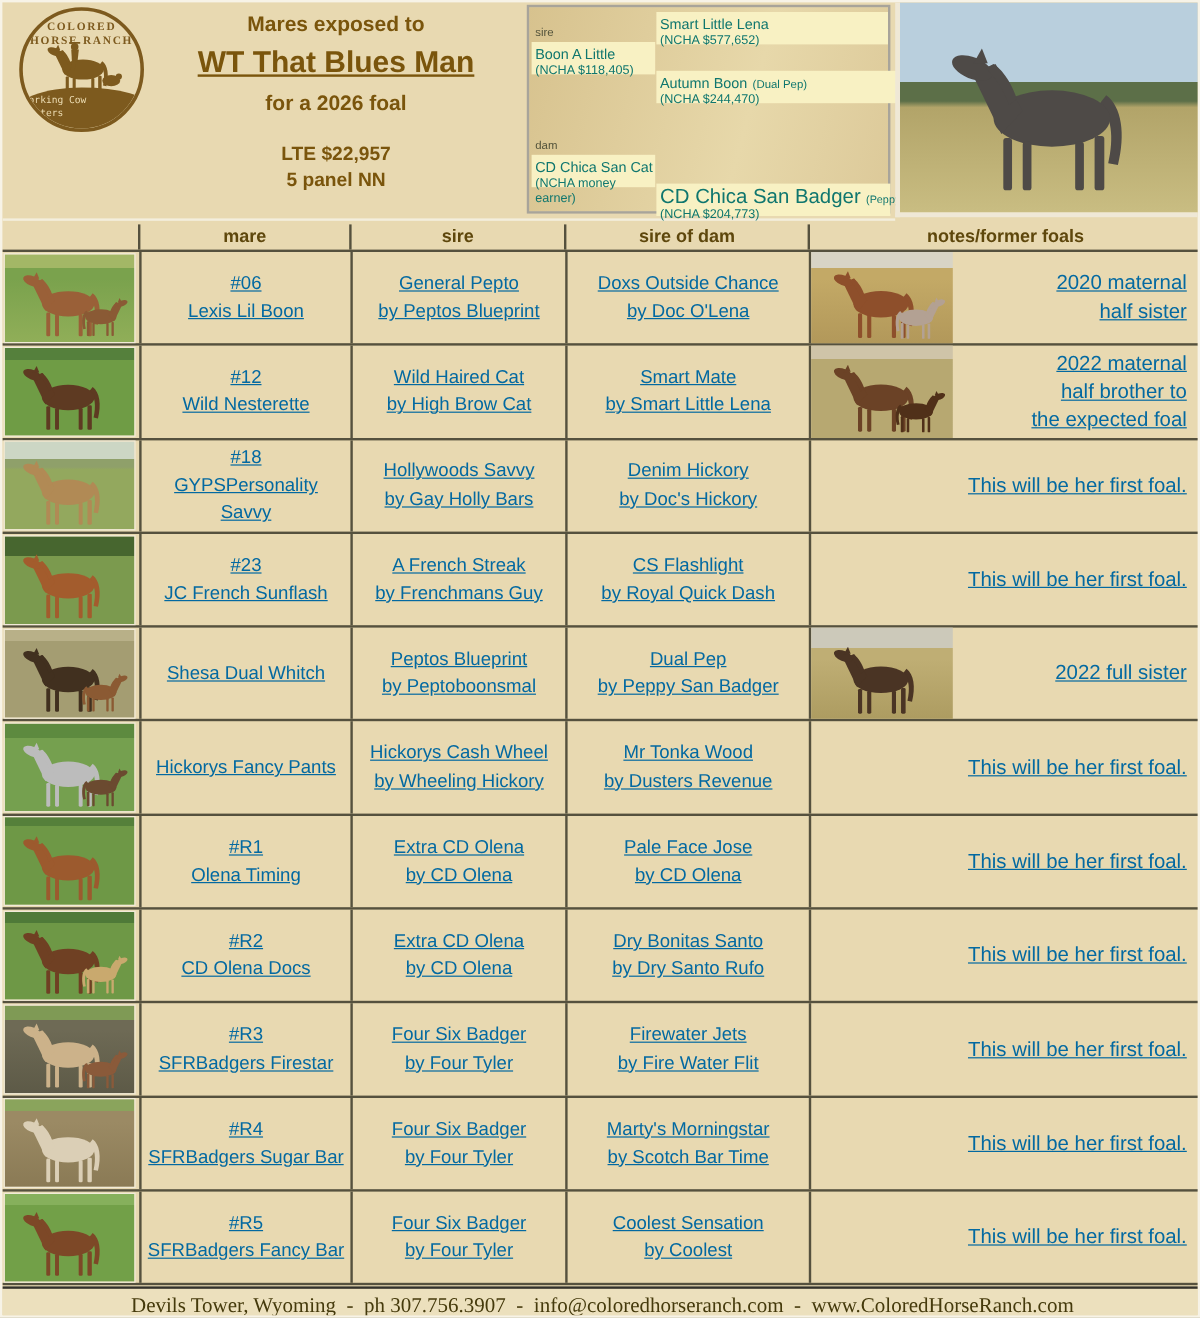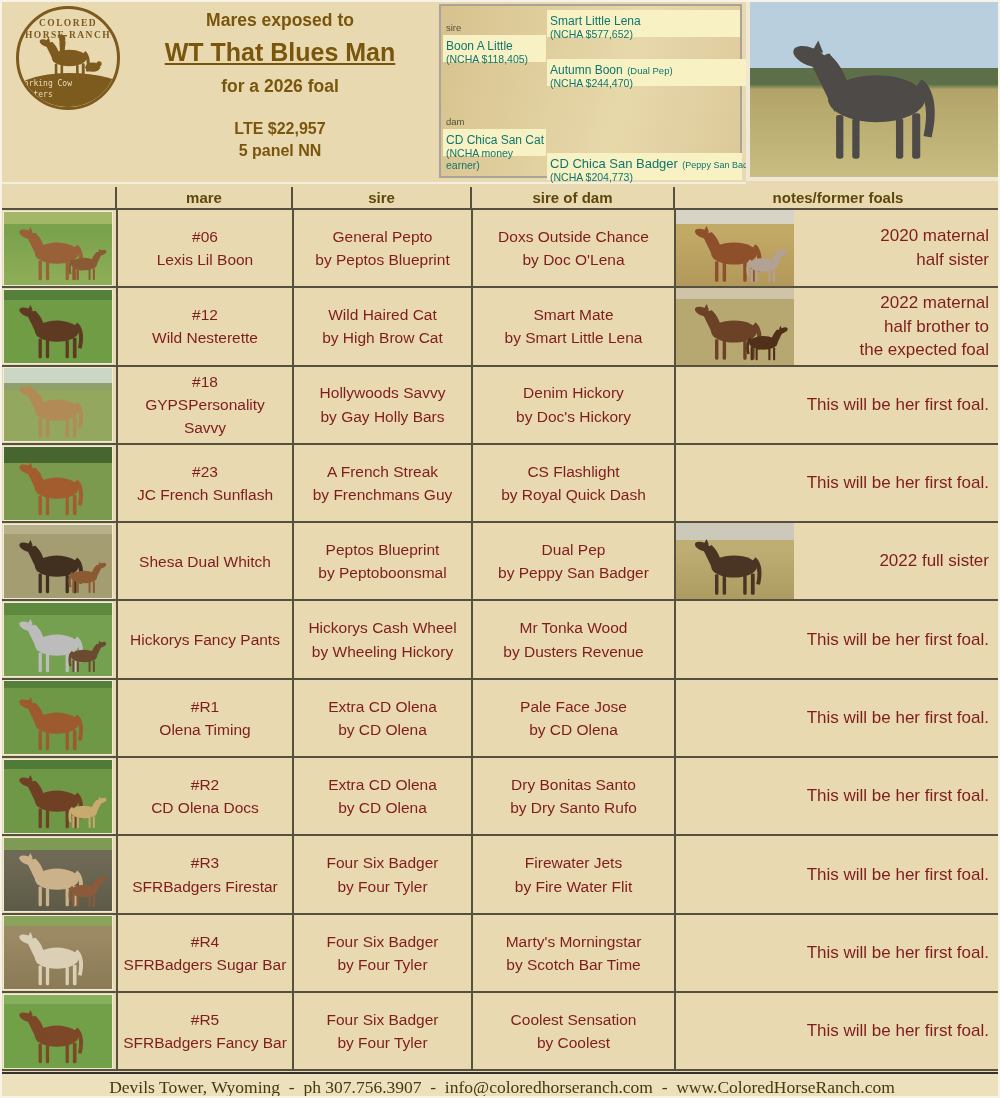--- a/index.html
+++ b/index.html
@@ -30,39 +30,39 @@
   
   .pedigree{position:absolute;left:437px;top:2px;width:303px;height:174px;box-sizing:border-box;
     border:2px solid #a8a49a;background:linear-gradient(105deg,#d7c28e 0%,#e7d8aa 60%,#dcc999 100%);}
   .plabel{position:absolute;font-size:9.5px;color:#52523a;}
   .pbox{position:absolute;background:#f8f1c3;color:#0f766e;padding:1px 3px;line-height:1.12;
     box-sizing:border-box;}
   .pline{white-space:nowrap;}
   .pname{font-size:12px;}
   .psuffix{font-size:9.5px;}
   .pearn{font-size:10.5px;}
-  .pbox-dd .pname{font-size:13px;}
+  .pbox-dd .pname{font-size:17px;}
   .pbox-dd .psuffix{font-size:9px;}
   
   .photo{position:relative;overflow:hidden;}
   .horse-svg{position:absolute;display:block;}
   .horse-main{left:6%;bottom:3%;width:84%;height:80%;}
   .horse-foal{right:1%;bottom:2%;width:48%;height:52%;transform:scaleX(-1);}
   .stallion{position:absolute;left:744px;top:0;width:256px;height:179px;box-sizing:border-box;
     border-left:4px solid #efe8d6;border-bottom:4px solid #efe8d6;}
   .stallion .horse-main{left:8%;bottom:8%;width:82%;height:74%;}
   
   .thead{position:absolute;left:0;top:185px;width:1000px;height:23px;}
   .th{position:absolute;top:2px;font-weight:bold;font-size:15px;color:#5e470c;text-align:center;}
   .tick{position:absolute;top:0;width:2px;height:21px;background:#55513e;}
   .hrule{position:absolute;left:0;bottom:0;width:1000px;height:2px;background:#55513e;}
   .tbody{position:absolute;left:0;top:208px;width:1000px;}
   .row{display:flex;height:78.3px;box-sizing:border-box;border-bottom:2px solid #55513e;}
   .cell{box-sizing:border-box;display:flex;align-items:center;justify-content:center;
-    text-align:center;font-size:15.5px;line-height:1.5;color:#7f1d1d;white-space:pre-line;}
+    text-align:center;font-size:15.5px;line-height:1.5;color:#0369a1;white-space:pre-line;text-decoration:underline;}
   .c-photo{width:114px;justify-content:flex-start;padding-left:1px;}
   .mare-pic{width:108px;height:73px;border:1px solid #f0ead8;}
   .c-mare{width:176px;border-left:2px solid #55513e;}
   .c-sire{width:179px;border-left:2px solid #55513e;}
   .c-sdam{width:203px;border-left:2px solid #55513e;}
   .c-notes{width:328px;border-left:2px solid #55513e;justify-content:flex-end;padding-right:13px;}
   .notes-photo{width:118px;height:100%;flex:none;margin-right:auto;margin-left:0;}
   .notes-text{flex:1;text-align:right;font-size:17px;line-height:1.4;white-space:pre-line;}
   
   .footer{position:absolute;left:0;top:1070px;width:1000px;height:28px;box-sizing:border-box;

